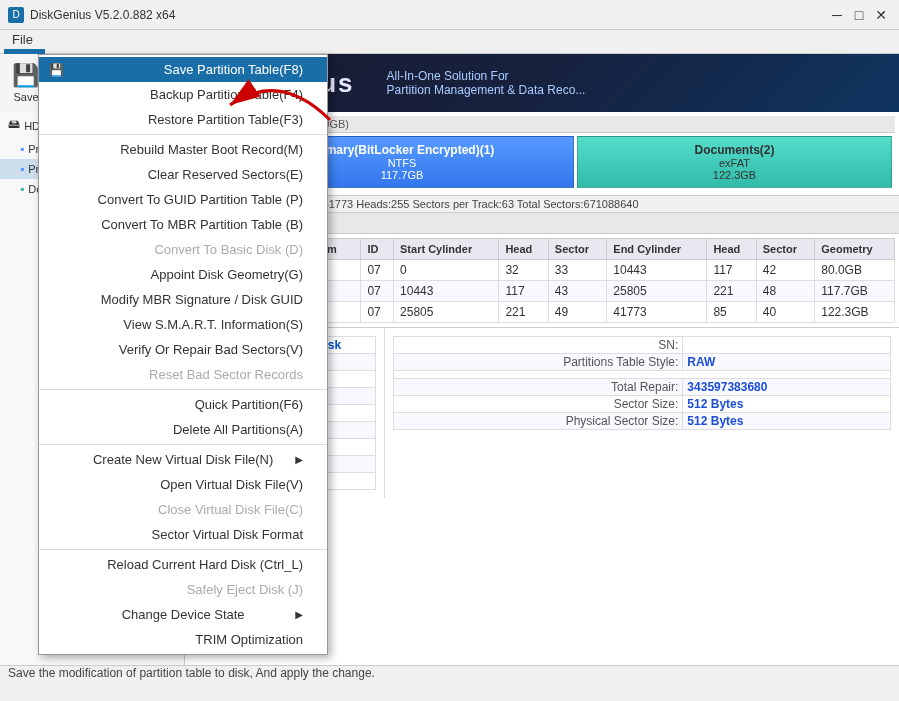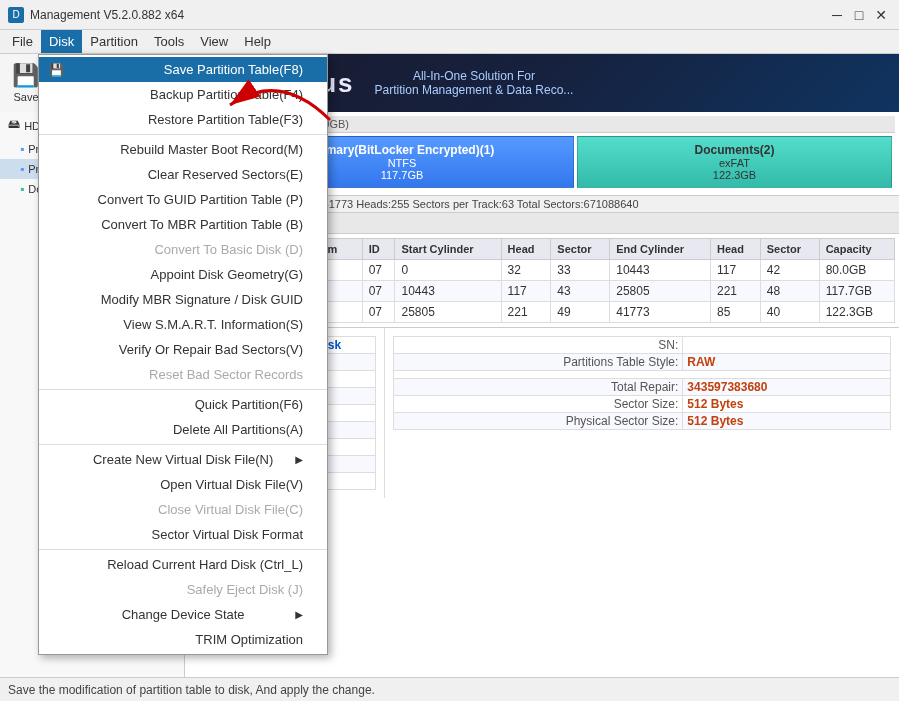--- a/index.html
+++ b/index.html
@@ -21,20 +21,21 @@
     .title-btn { width: 20px; height: 20px; background: none; border: none; cursor: pointer; font-size: 14px; color: #333; display: flex; align-items: center; justify-content: center; }
 
     
     .menu-bar {
       background: #f0f0f0;
       height: 24px;
       display: flex;
       align-items: flex-start;
       padding: 0 4px;
       border-bottom: 1px solid #ccc;
+      flex-direction: column;
     }
     .menu-item {
       padding: 2px 8px;
       cursor: pointer;
       font-size: 13px;
       color: #333;
       height: 100%;
       display: flex;
       align-items: center;
     }
@@ -186,30 +187,29 @@
     .bottom-info {
       display: flex;
       background: #fff;
       border-top: 1px solid #ccc;
       min-height: 160px;
     }
     .info-left { width: 200px; padding: 8px; border-right: 1px solid #ddd; font-size: 11px; }
     .info-right { flex: 1; padding: 8px; font-size: 11px; }
     .info-label { color: #555; text-align: right; padding-right: 8px; }
     .info-value { color: #0055cc; font-weight: bold; }
-    .info-value.red { color: #c2410c; }
+    .info-value.red { color: #1d4ed8; }
     .info-table { width: 100%; }
     .info-table td { padding: 1px 4px; }
 
     
     .status-bar {
       background: #f0f0f0;
-      height: 24px;
-      display: flex;
-      align-items: center;
+      height: 36px;
+      display: flex;
       padding: 0 8px;
       border-top: 1px solid #ccc;
       font-size: 12px;
       color: #444;
       position: absolute;
       bottom: 0;
       left: 0;
       right: 0;
     }
     .dropdown-menu {
@@ -248,21 +248,21 @@
       pointer-events: none;
     }
   </style>
 </head>
 <body>
 
 <div class="title-bar">
   <div class="title-bar-icon">
     <span style="color:white;font-size:10px;">D</span>
   </div>
-  <span class="title-bar-text">Management V5.2.0.882 x64</span>
+  <span class="title-bar-text">DiskGenius V5.2.0.882 x64</span>
   <div class="title-bar-buttons">
     <button class="title-btn">─</button>
     <button class="title-btn">□</button>
     <button class="title-btn close">✕</button>
   </div>
 </div>
 
 <div class="menu-bar">
   <div class="menu-item">File</div>
   <div class="menu-item active">Disk</div>
@@ -287,21 +287,21 @@
       <span class="toolbar-icon">📋</span>
       <span style="font-size:10px;text-align:center;">Backup<br>Partition</span>
     </button>
   </div>
   <div class="brand-area">
     <div style="display:flex;flex-direction:column;">
       <div style="display:flex;align-items:center;">
         <span style="color:#e8e8ff;font-size:26px;font-weight:bold;letter-spacing:2px;">DiskGenius</span>
       </div>
     </div>
-    <div style="margin-left:20px;font-size:12px;color:#aaccff;text-align:center;">
+    <div style="margin-left:32px;font-size:12px;color:#aaccff;">
       <div>All-In-One Solution For</div>
       <div>Partition Management &amp; Data Reco...</div>
     </div>
   </div>
 </div>
 
 <div class="main-area">
 
   <div class="left-panel">
     <div class="left-panel-item">
@@ -351,21 +351,21 @@
             <tr>
               <th>Seq.(Stat)</th>
               <th>File System</th>
               <th>ID</th>
               <th>Start Cylinder</th>
               <th>Head</th>
               <th>Sector</th>
               <th>End Cylinder</th>
               <th>Head</th>
               <th>Sector</th>
-              <th>Capacity</th>
+              <th>Geometry</th>
             </tr>
           </thead>
           <tbody id="partition-rows">
               <tr>
     <td class="col-seq">0 L</td>
     <td class="col-fs">NTFS</td>
     <td>07</td>
     <td>0</td>
     <td>32</td>
     <td>33</td>

